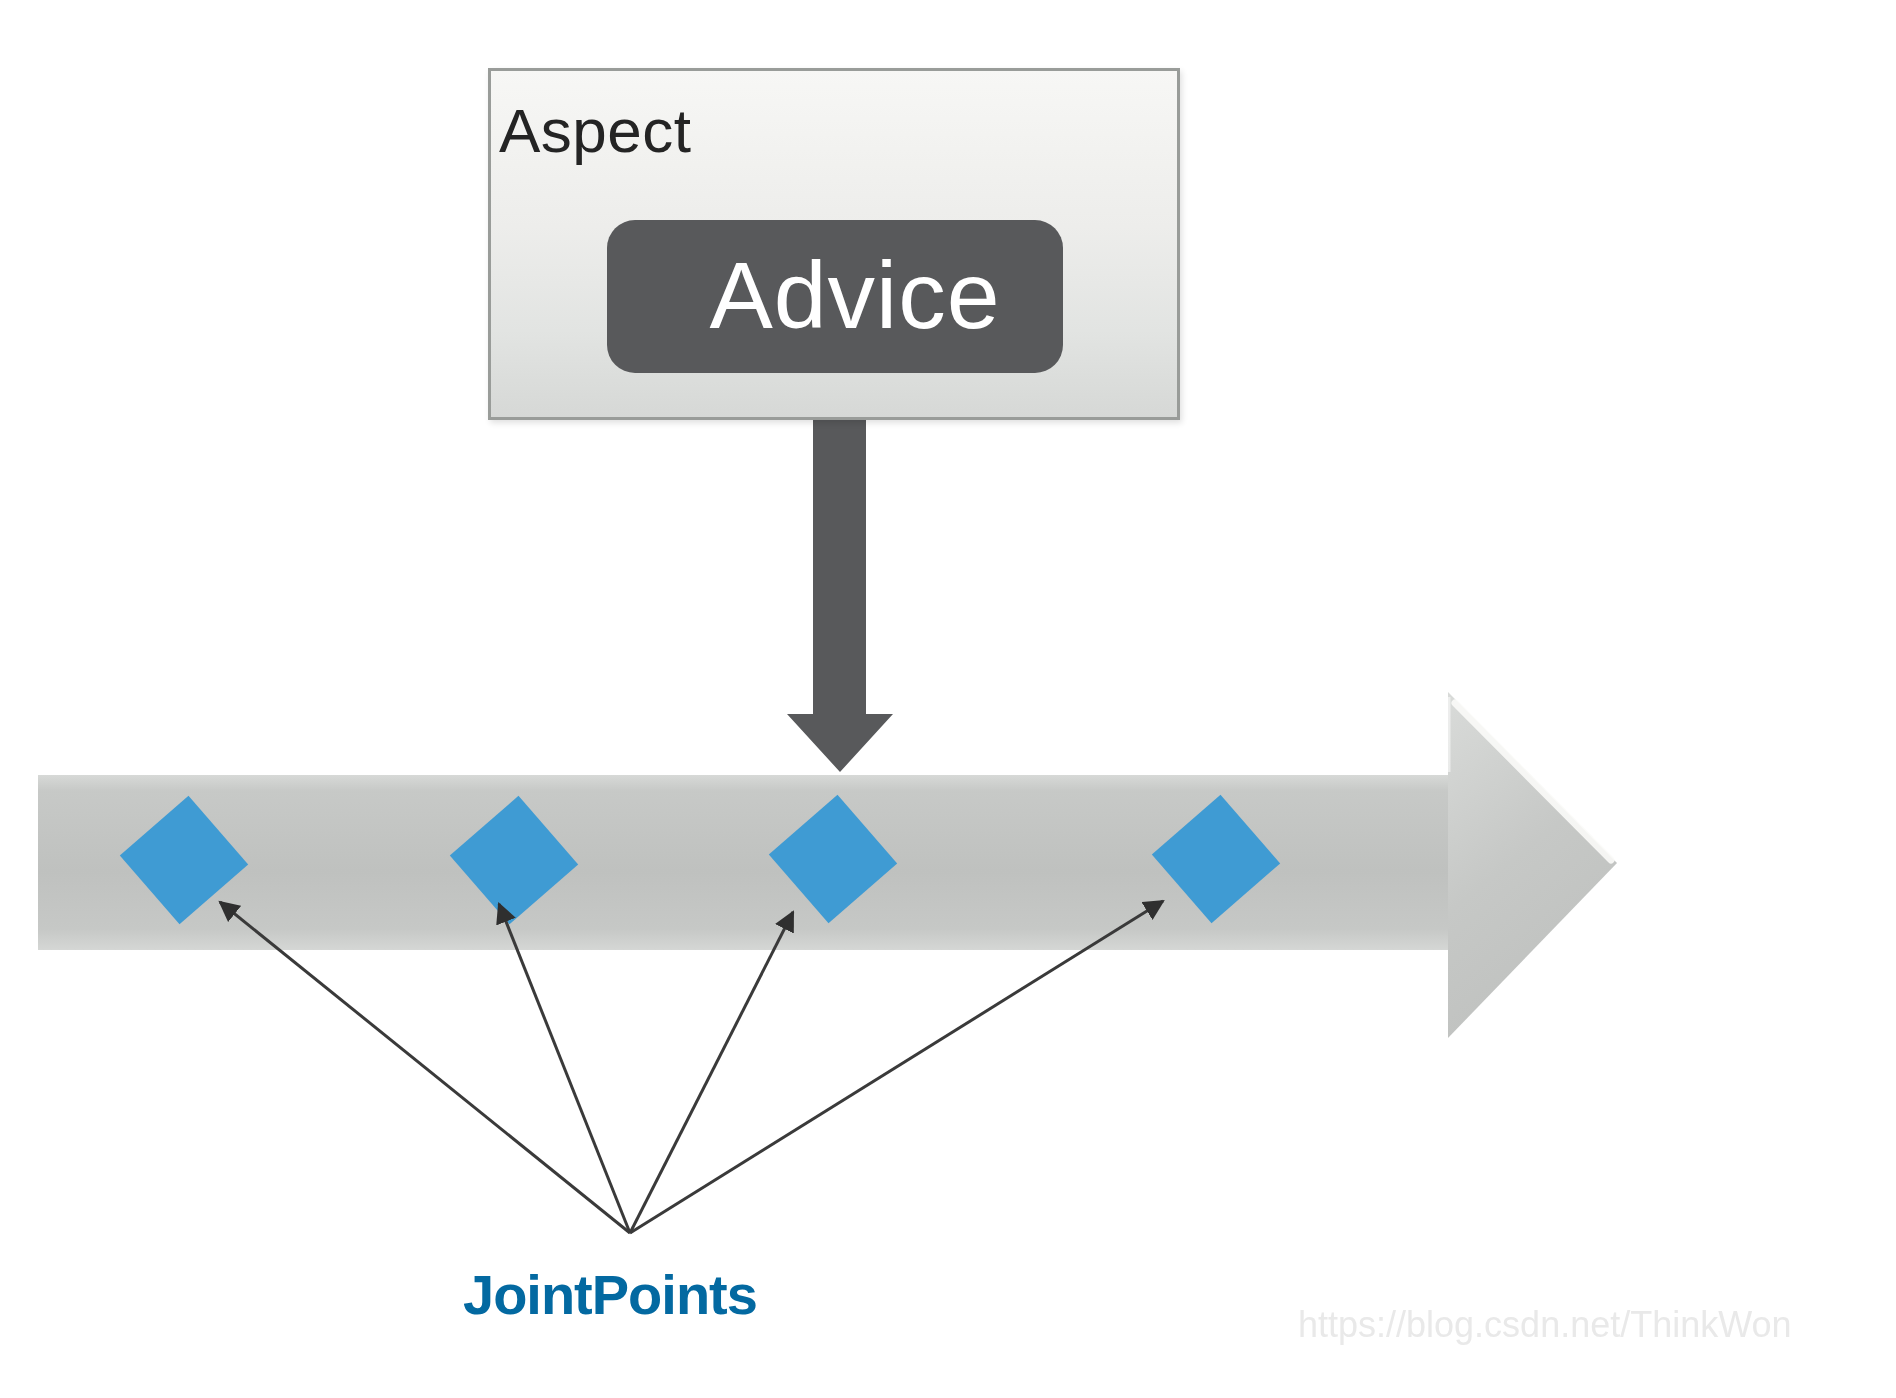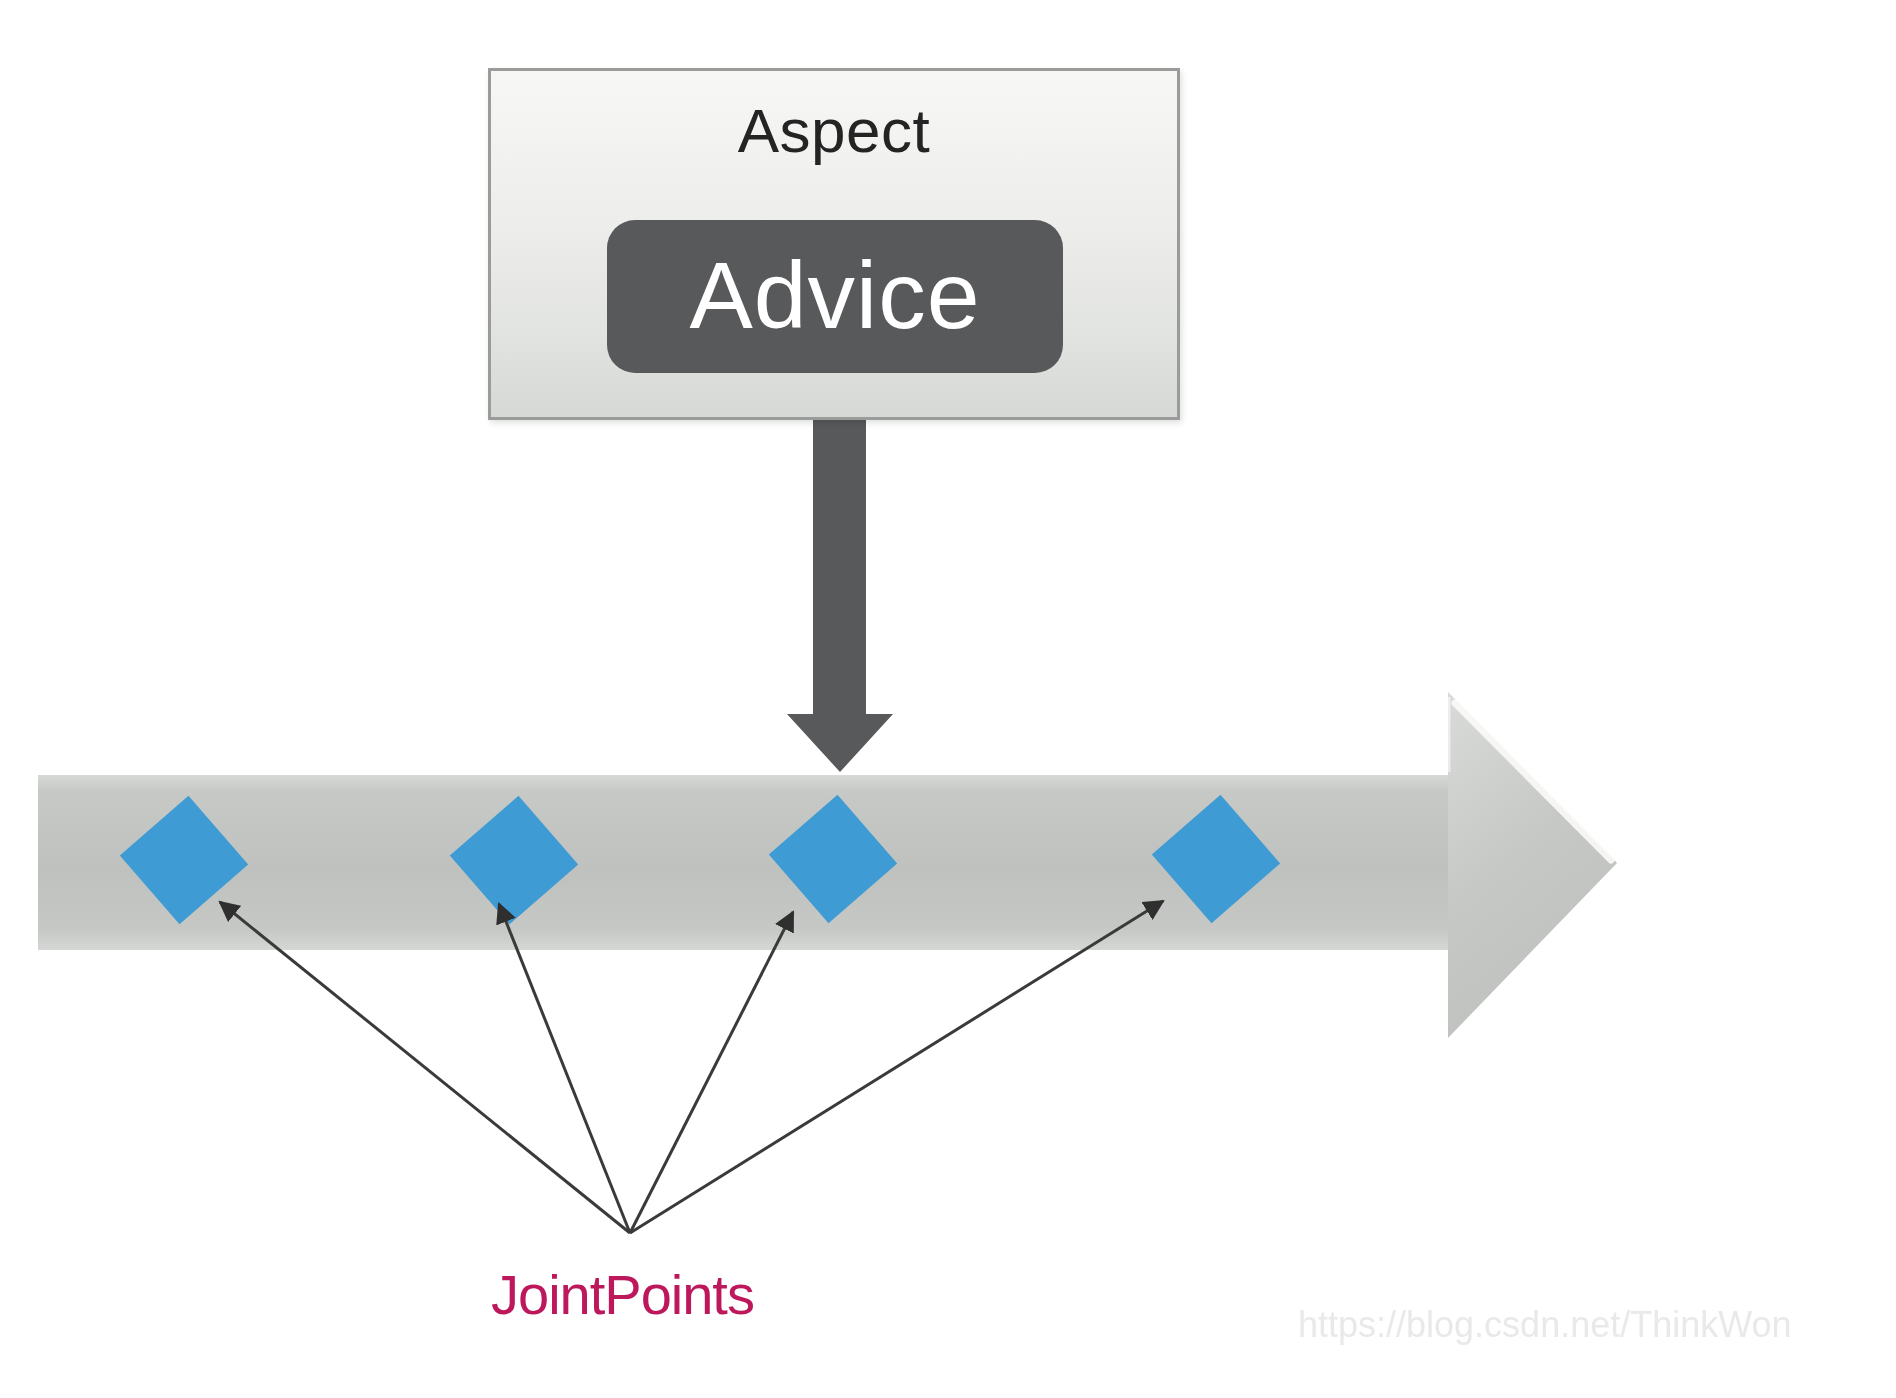--- a/index.html
+++ b/index.html
@@ -15,59 +15,60 @@
     position:absolute;
     left:488px;top:68px;width:692px;height:352px;
     box-sizing:border-box;
     border:3px solid #999c99;
     background:linear-gradient(180deg,#f7f7f5 0%,#ededeb 45%,#e2e4e2 75%,#d6d8d6 100%);
     box-shadow:2px 3px 6px rgba(0,0,0,0.12);
     z-index:2;
   }
   .aspect-label{
     position:absolute;
-    left:0;top:24px;width:100%;
-    text-align:center;
+    left:8px;top:24px;width:100%;
+    text-align:left;
     font-size:62px;
     color:#242424;
     letter-spacing:0.5px;
   }
   .advice-box{
     position:absolute;
     left:607px;top:220px;width:456px;height:153px;
     background:#58595b;
     border-radius:28px;
     z-index:3;
   }
   .advice-label{
     position:absolute;
     left:0;top:0;width:100%;height:153px;
     line-height:150px;
     text-align:center;
     font-size:95px;
     color:#ffffff;
     letter-spacing:1px;
+    padding-left:20px;
   }
   .method-execution-label{
     position:absolute;
     left:1213px;top:1050px;
     font-size:57px;
     font-weight:700;
     letter-spacing:-1.5px;
     color:#1f1f1f;
     z-index:2;
     white-space:nowrap;
   }
   .jointpoints-label{
     position:absolute;
-    left:491px;top:1262px;
+    left:463px;top:1262px;
     font-size:56px;
-    font-weight:400;
+    font-weight:700;
     letter-spacing:-1px;
-    color:#be185d;
+    color:#0369a1;
     z-index:2;
     white-space:nowrap;
   }
   .watermark{
     position:absolute;
     left:1298px;top:1304px;
     font-size:36px;
     font-weight:400;
     color:#e9e9e9;
     z-index:2;

